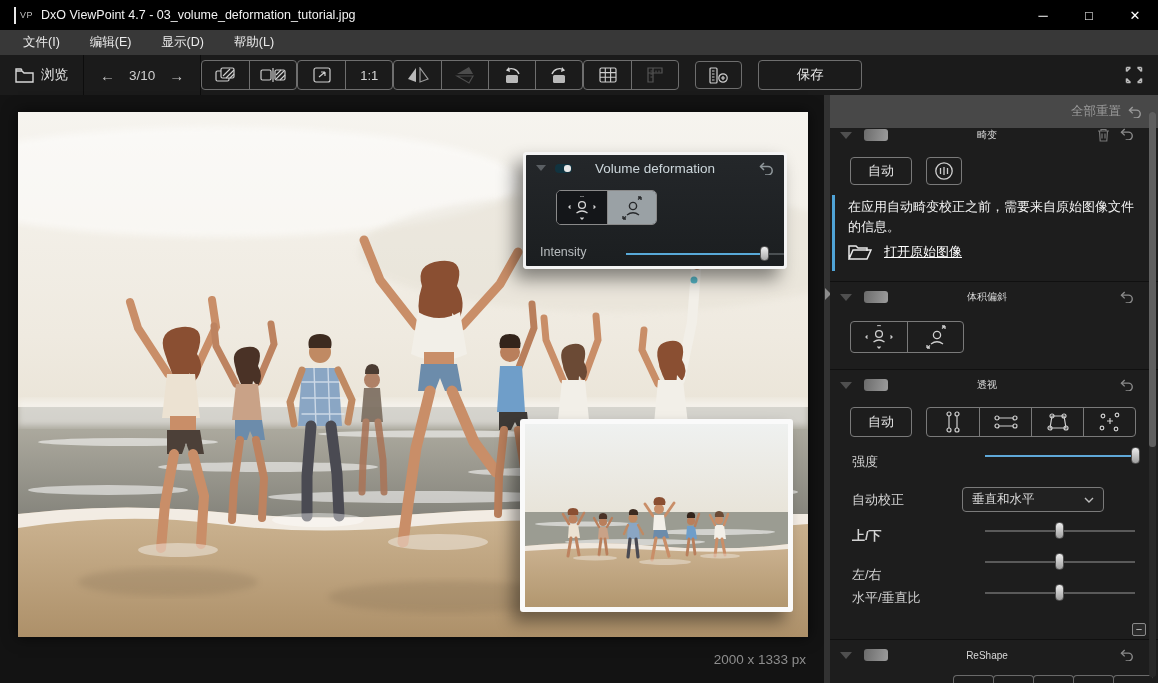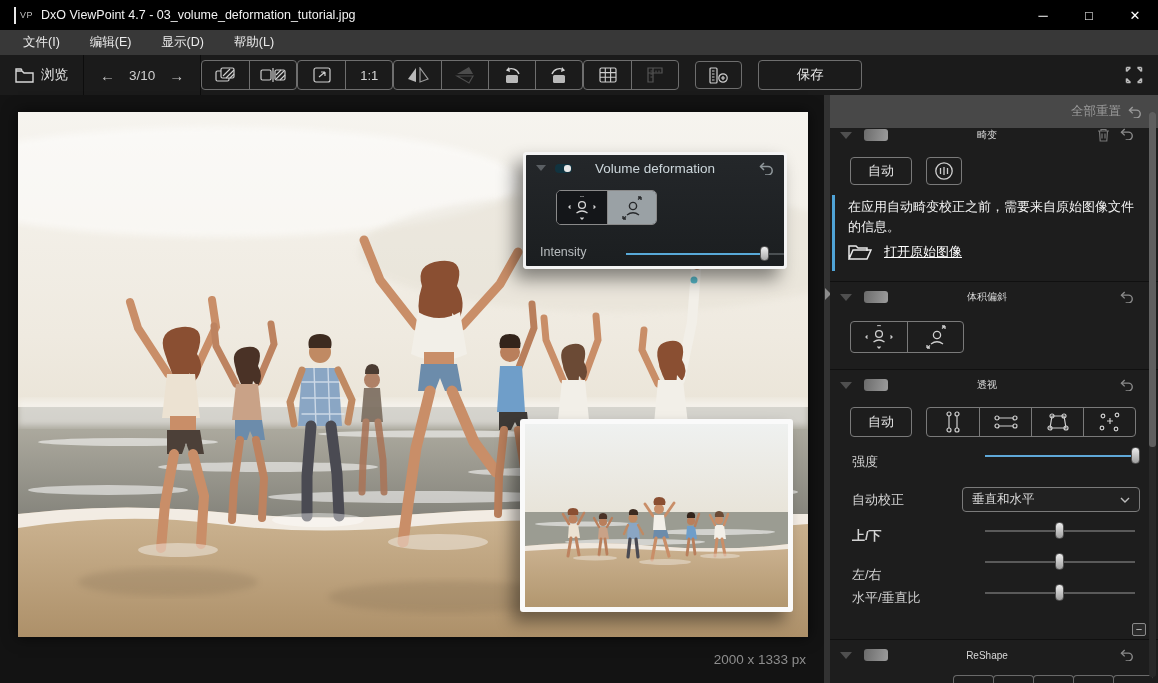--- a/index.html
+++ b/index.html
@@ -659,21 +659,21 @@
           </g>
         </svg>
       </div>
     </div>
     <div class="row-label" style="left:22px; top:358px;">强度</div>
     <div class="slider" style="left:155px; top:352px; width:156px;">
       <div class="sl-fill" style="width:150px;"></div>
       <div class="sl-thumb" style="left:146px;"></div>
     </div>
     <div class="row-label" style="left:22px; top:396px;">自动校正</div>
-    <div class="select" style="left:132px; top:392px; width:178px;">
+    <div class="select" style="left:132px; top:392px; width:142px;">
       <span>垂直和水平</span>
       <svg class="ic" width="10" height="6" viewBox="0 0 10 6">
         <path d="M1 1 L5 5 L9 1" fill="none" stroke="#bdbdbd" stroke-width="1.4"></path>
       </svg>
     </div>
     <div class="row-label" style="left:22px; top:432px;font-weight:bold;">上/下</div>
     <div class="slider" style="left:155px; top:427px; width:150px;">
       <div class="sl-track"></div>
       <div class="sl-thumb" style="left:70px;"></div>
     </div>

